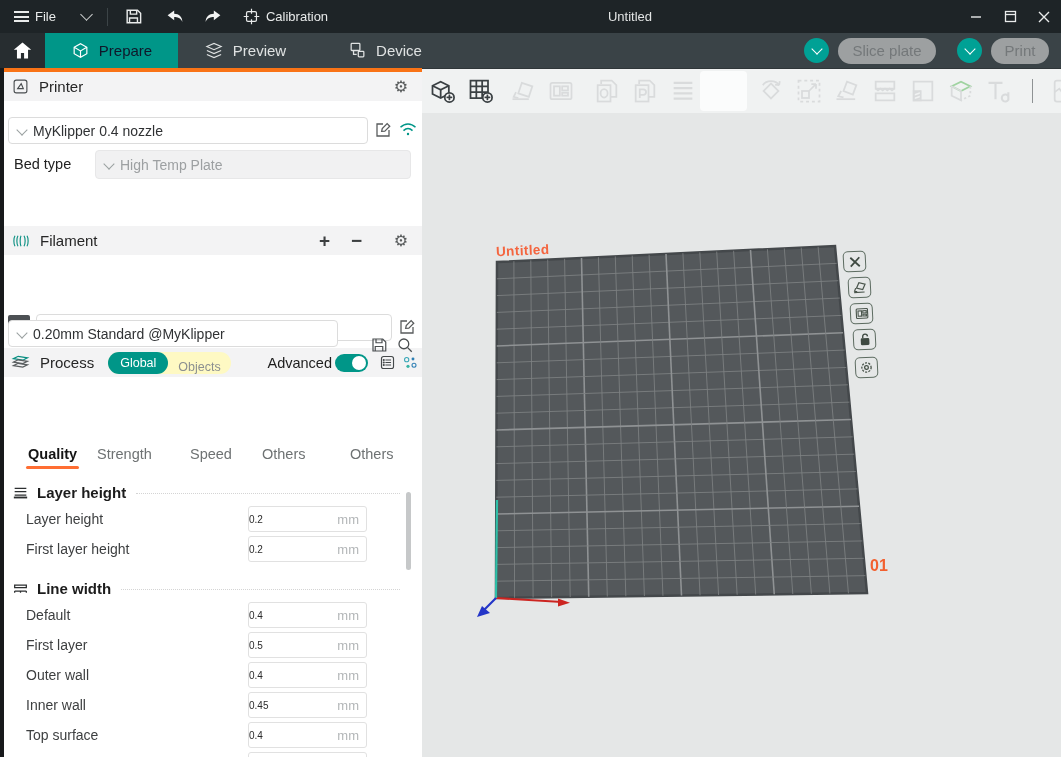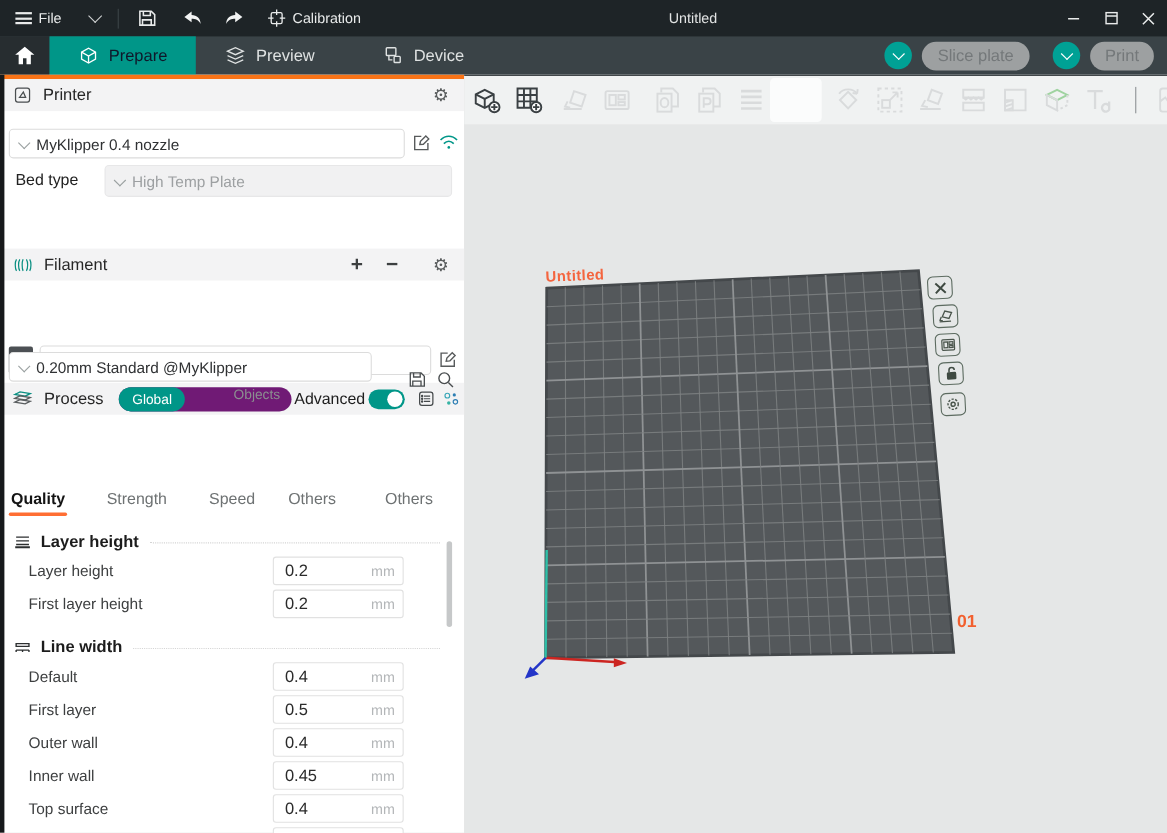--- a/index.html
+++ b/index.html
@@ -34,39 +34,39 @@
   .sechead{position:relative;width:100%;height:29px;background:#f3f3f4;display:flex;align-items:center;
     color:#1f1f1f;font-size:15px;font-weight:bold;}
   .sechead .ttl{margin-left:10px;font-weight:normal;font-size:15px;color:#262626;}
   .icbtn{display:flex;align-items:center;justify-content:center;color:#585b5c;}
   .select{background:#fff;border:1px solid #dcdcdc;border-radius:4px;height:27px;display:flex;
     align-items:center;font-size:14px;color:#303234;box-sizing:border-box;}
   .select .chev{border-color:#9aa0a0;width:7px;height:7px;margin:0 7px 2px 9px;flex:none;}
   .select.disabled{background:#f1f1f2;border-color:#e7e7e8;color:#9da0a2;}
   .badge1{position:absolute;left:8px;top:243px;width:22px;height:25px;background:#4c5054;color:#fff;
     font-size:13px;display:flex;align-items:center;justify-content:center;border-radius:2px;}
-  .pillseg{display:flex;background:#701a75;border-radius:11px;height:22px;align-items:flex-start;font-weight:normal;gap:34px;}
+  .pillseg{display:flex;background:#fef9c3;border-radius:11px;height:22px;align-items:flex-end;font-weight:normal;}
   .pillseg .on{background:#009688;color:#fff;border-radius:11px;height:22px;padding:0 12px;
     display:flex;align-items:center;font-size:12.5px;}
   .pillseg .off{color:#8b8f90;padding:0 10px;font-size:12.5px;}
   .toggle{width:33px;height:18px;border-radius:9px;background:#009688;position:relative;}
   .toggle::after{content:"";position:absolute;right:2px;top:2px;width:14px;height:14px;border-radius:50%;background:#fff;}
   .ptabs{position:absolute;left:0;top:366px;width:422px;height:32px;display:flex;align-items:center;}
   .ptab{font-size:14.5px;color:#6e7273;position:relative;}
   .ptab.active{color:#141414;font-weight:bold;}
   .ptab.active::after{content:"";position:absolute;left:-2px;right:-2px;bottom:-7px;height:3px;background:#ff6e33;border-radius:2px;}
   .params{position:absolute;left:0;top:400px;width:422px;height:357px;overflow:hidden;padding-top:8px;box-sizing:border-box;}
   .ghead{display:flex;align-items:center;height:24px;padding-left:12px;padding-right:22px;}
   .ghead .gt{font-size:15px;font-weight:bold;color:#1c1c1c;margin-left:8px;white-space:nowrap;}
   .ghead .dots{flex:1;border-top:1px dotted #d4d4d4;margin-left:10px;margin-top:2px;}
   .prow{height:30px;display:flex;align-items:center;padding-left:26px;}
   .prow .lbl{width:222px;font-size:14px;color:#3d3f40;}
   .valbox{width:119px;height:26px;border:1px solid #e1e1e1;border-radius:3px;display:flex;align-items:center;
     box-sizing:border-box;background:#fff;}
-  .valbox .val{font-size:15px;color:#2b2b2b;margin-left:10px;flex:1;}
+  .valbox .val{font-size:10px;color:#2b2b2b;flex:1;}
   .valbox .unit{font-size:13px;color:#b3b6b8;margin-right:7px;}
   .scrollbar{position:absolute;left:406px;top:420px;width:5px;height:78px;background:#c6c8c9;border-radius:3px;}
   
   .vp{position:absolute;left:422px;top:68px;width:639px;height:689px;background:#e5e7e7;overflow:hidden;border-top:1px solid #2f3639;}
   .vptoolbar{position:absolute;left:0;top:0;width:639px;height:44px;background:#f0f2f2;display:flex;align-items:center;}
   .vtool{width:38px;height:40px;display:flex;align-items:center;justify-content:center;flex:none;}
   .vtool.en{color:#3a4043;}
   .vtool.dis{color:#d9dbdc;}
   .toolhl{position:absolute;left:278px;top:2px;width:47px;height:40px;background:#fbfcfc;border-radius:4px;}
   .vsep{width:1px;height:24px;background:#8e9294;margin:0 6px;flex:none;}
@@ -284,21 +284,21 @@
     </svg>
   </div>
   <div class="abs icbtn" style="left:396px;top:264px;">
     <svg width="18" height="18" viewBox="0 0 24 24" fill="none" stroke="#4a4e50" stroke-width="1.7">
       <circle cx="10.5" cy="10.5" r="6.5"></circle>
         <path d="M15.5 15.5 L21 21"></path>
     </svg>
   </div>
 
   <div class="ptabs" id="ptabs">
-      <span class="ptab active" style="position: absolute; left: 10px;">Quality</span>
+      <span class="ptab active" style="position: absolute; left: 28px;">Quality</span>
       <span class="ptab" style="position: absolute; left: 97px;">Strength</span>
       <span class="ptab" style="position: absolute; left: 190px;">Speed</span>
       <span class="ptab" style="position: absolute; left: 262px;">Others</span>
       <span class="ptab" style="position: absolute; left: 350px;">Others</span>
     </div>
 
   <div class="params" id="params">
       <div class="ghead">
         <span style="display:flex;">
           <svg width="17" height="15" viewBox="0 0 20 18" fill="none" stroke="#2c2f30" stroke-width="1.5">

